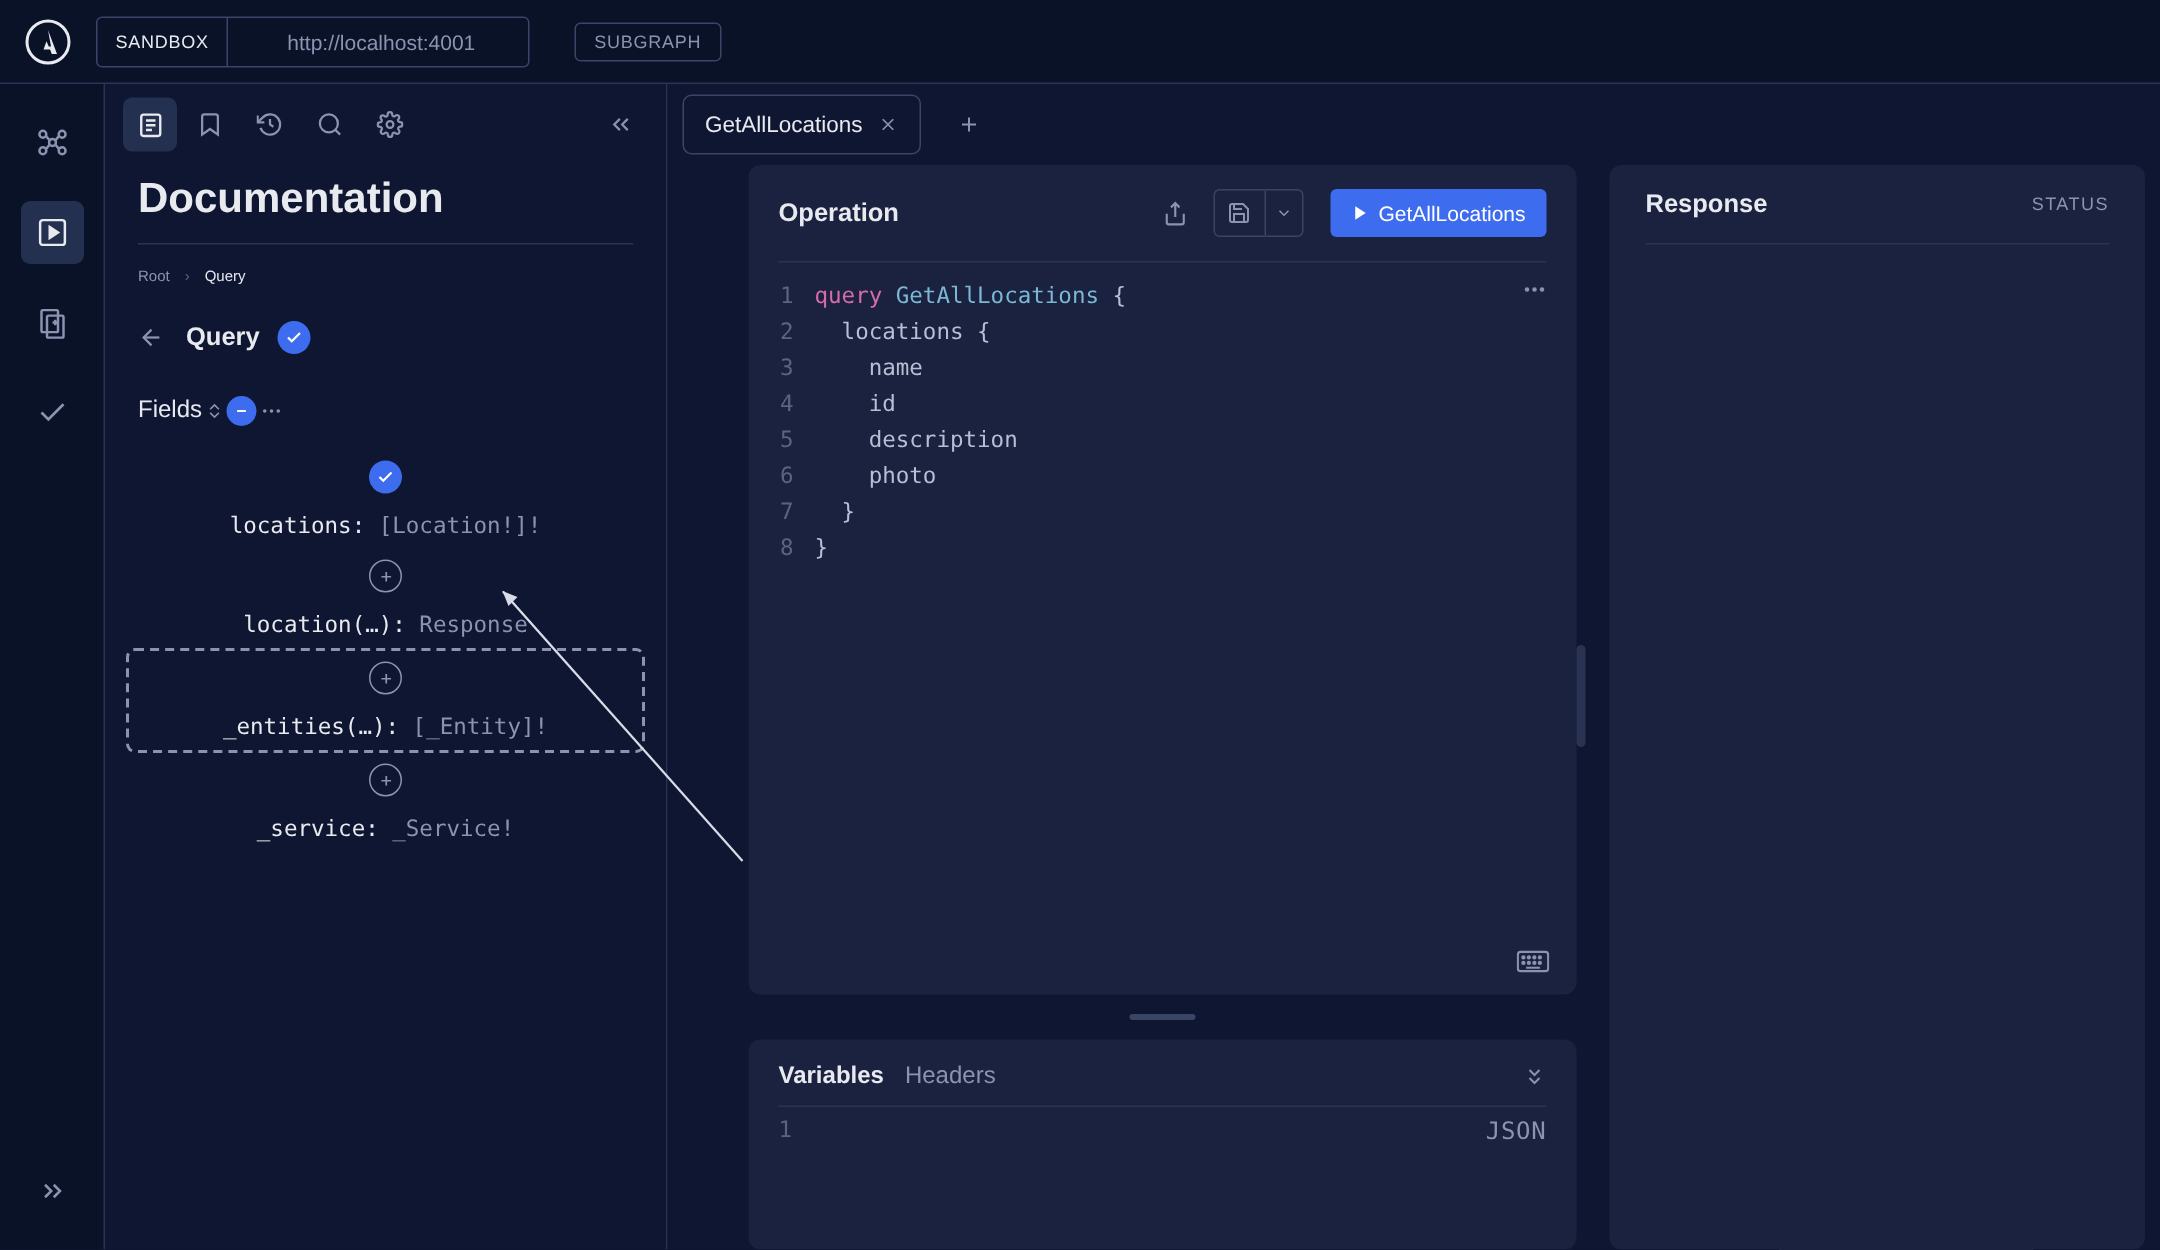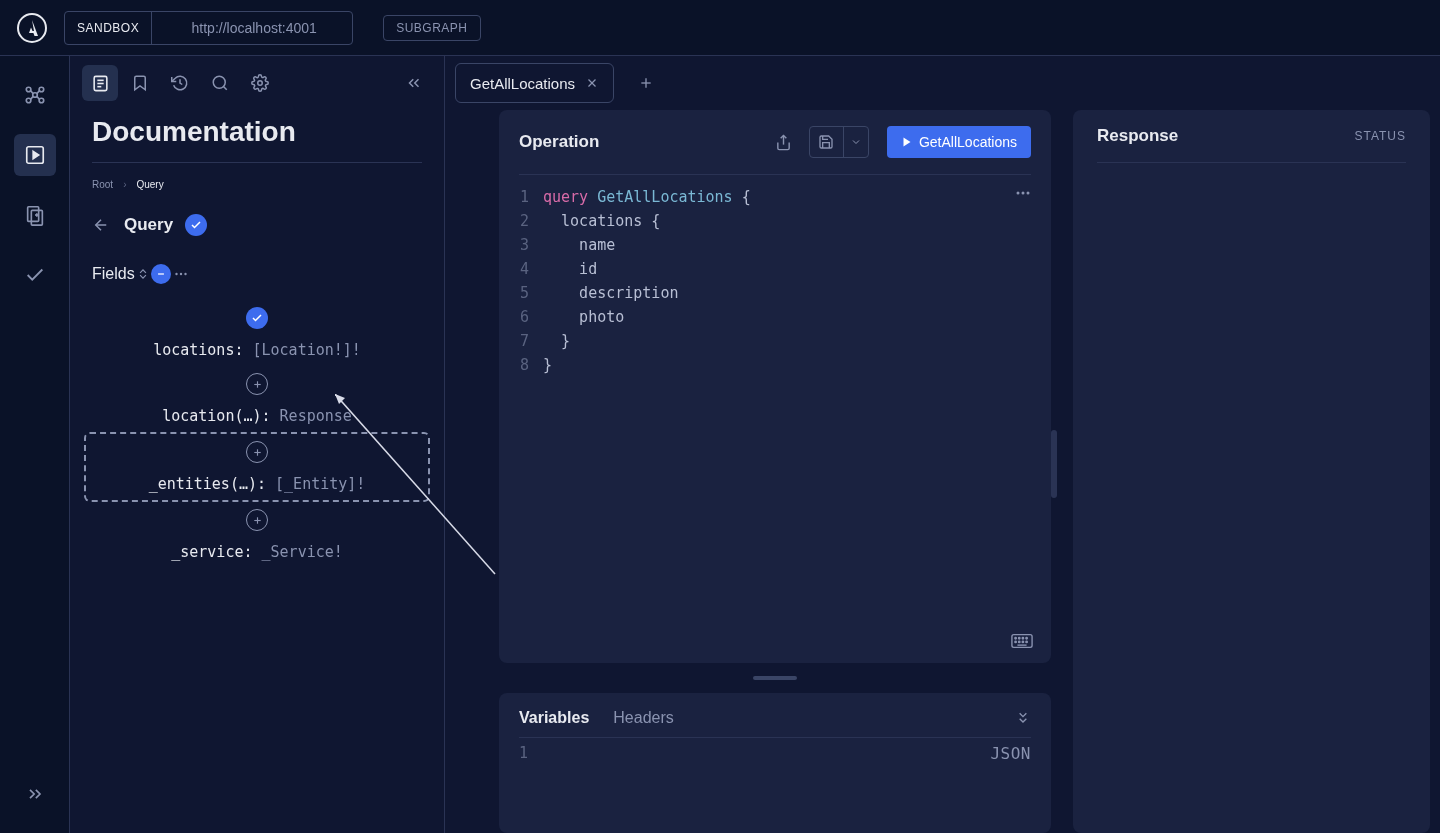--- a/index.html
+++ b/index.html
@@ -102,21 +102,21 @@
   .kw { color:var(--code-keyword);}
   .nm { color:var(--code-name);}
   .more-dots { position:absolute; top:8px; right:18px; color:var(--text-dim);}
   .kbd-icon { position:absolute; bottom:14px; right:18px; color:var(--text-dim);}
   .scroll-thumb { position:absolute; right:-6px; top:320px; width:6px; height:68px; background:#2a3354; border-radius:3px;}
   
   .drag-handle { height:6px; display:flex; justify-content:center; align-items:center;}
   .drag-handle div { width:44px; height:4px; border-radius:2px; background:var(--border-light);}
   
   .vars-panel { padding-bottom:10px; min-height:140px;}
-  .vars-header { display:flex; align-items:center; padding:16px 20px 10px; gap:24px;}
+  .vars-header { display:flex; align-items:center; padding:16px 20px 10px; gap:14px;}
   .vars-tab { font-size:16px; font-weight:600;}
   .vars-tab.inactive { color:var(--text-dim); font-weight:400;}
   .vars-collapse { margin-left:auto; color:var(--text-dim);}
   .vars-body { display:flex; padding:6px 20px; font-family:ui-monospace, Menlo, monospace; font-size:15px;}
   .vars-gutter { width:30px; color:var(--text-dimmer);}
   .json-tag { margin-left:auto; font-size:16px; letter-spacing:0.5px; color:var(--text-dim);}
   
   .resp-panel { flex:1; background:var(--bg-panel); border-radius:8px;}
   .resp-header { display:flex; align-items:center; padding:16px 24px;}
   .resp-title { font-size:17px; font-weight:600; flex:1;}

